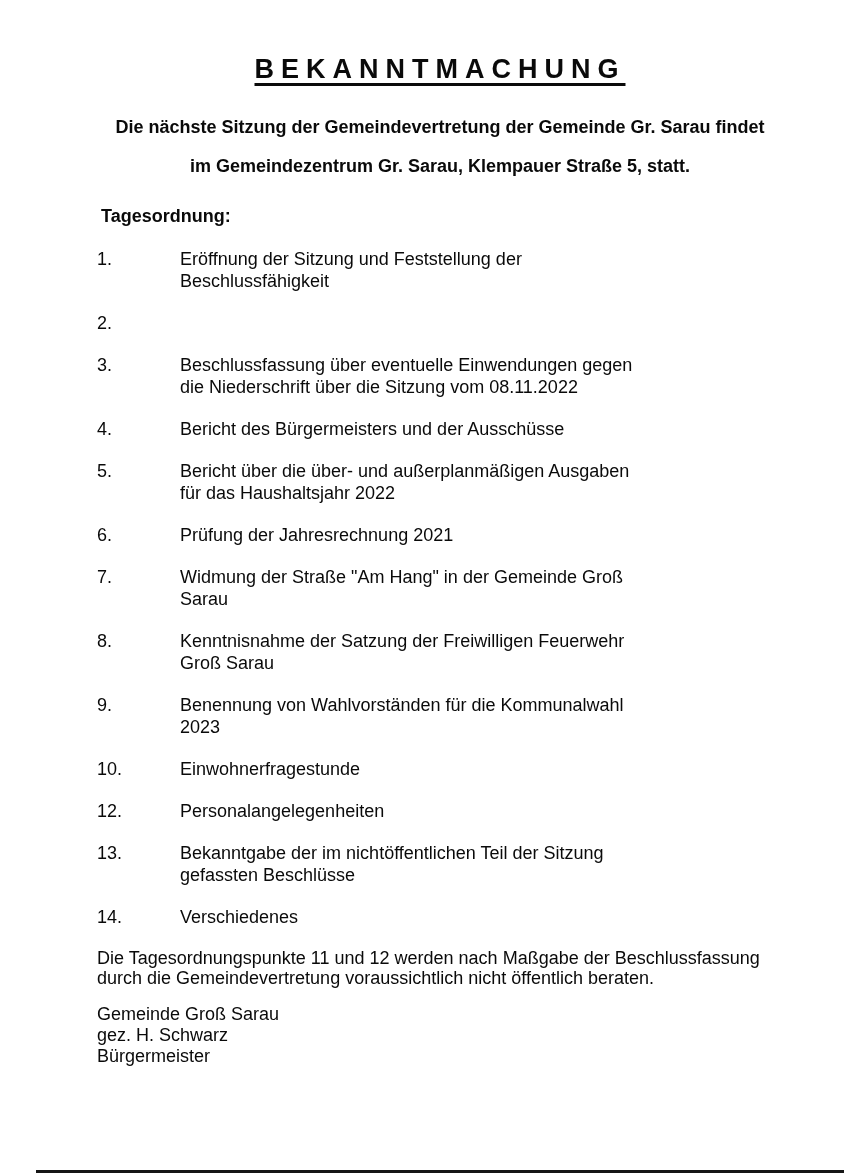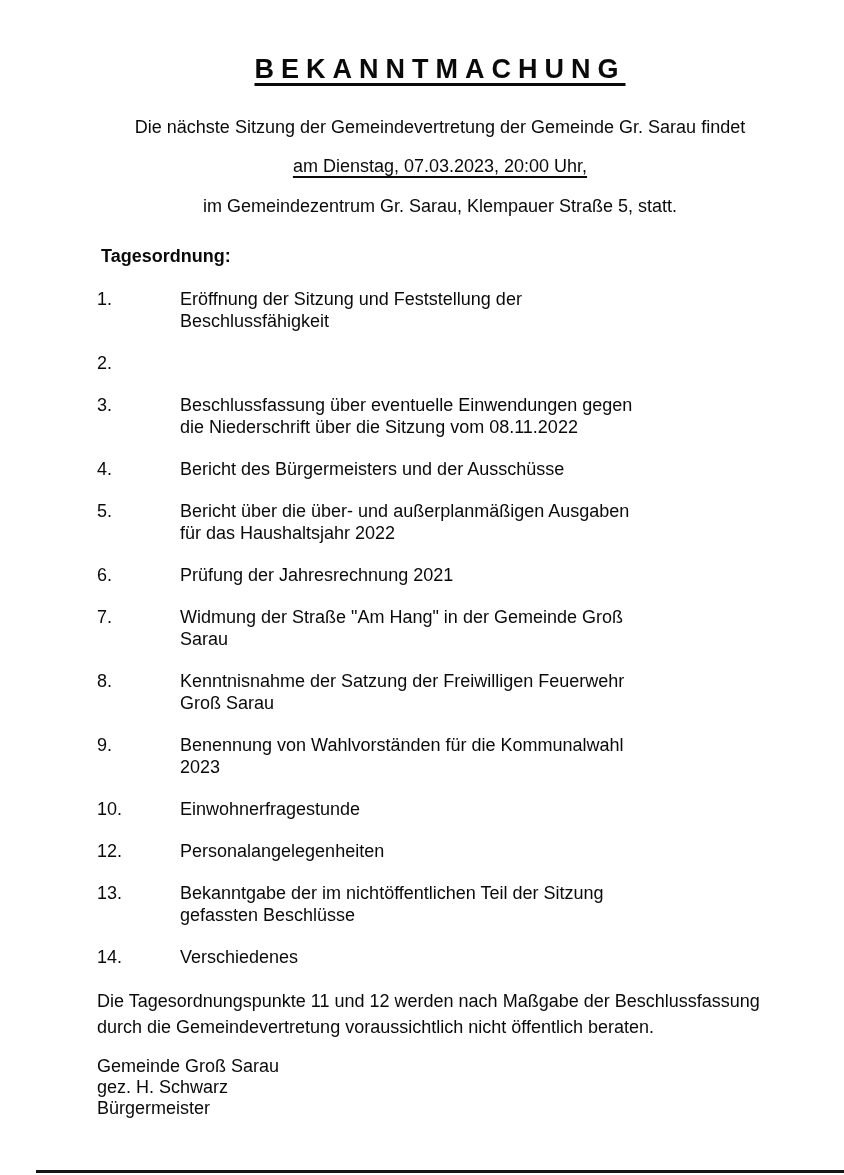--- a/index.html
+++ b/index.html
@@ -31,21 +31,21 @@
     letter-spacing: 7px;
     line-height: 34px;
     text-align: center;
     text-decoration: underline;
     text-underline-offset: 5px;
     text-decoration-thickness: 2.5px;
   }
   .intro {
     margin: 16px;
     font-size: 18px;
-    font-weight: normal;
+    font-weight: bold;
     line-height: 22px;
     text-align: center;
   }
   .intro.gap-a { margin-bottom: 17px; }
   .intro.gap-b { margin-bottom: 18px; }
   .intro.gap-c { margin-bottom: 28px; }
   .underlined {
     text-decoration: underline;
     text-underline-offset: 4px;
     text-decoration-thickness: 2px;
@@ -73,21 +73,21 @@
     flex: 0 0 83px;
     width: 83px;
   }
   .item .txt {
     white-space: pre-line;
   }
   
   .note {
     margin: 0 0 16px 0;
     font-size: 18px;
-    line-height: 26px;
+    line-height: 20px;
     white-space: pre-line;
   }
   .sig p {
     margin: 0;
     font-size: 18px;
     line-height: 21px;
   }
   
   .scan-line {
     position: absolute;
@@ -100,21 +100,20 @@
 </style>
 </head>
 <body>
 
 <div class="page">
 
   <h1 class="doc-title">BEKANNTMACHUNG</h1>
 
   <p class="intro gap-a">Die nächste Sitzung der Gemeindevertretung der Gemeinde Gr. Sarau findet</p>
 
-  <p class="intro gap-b underlined">am Dienstag, 07.03.2023, 20:00 Uhr,</p>
 
   <p class="intro gap-c">im Gemeindezentrum Gr. Sarau, Klempauer Straße 5, statt.</p>
 
   <h2 class="agenda-heading">Tagesordnung:</h2>
 
   <ol class="agenda-list" id="agenda-list">
       <li class="item">
         <span class="num">1.</span>
         <span class="txt">Eröffnung der Sitzung und Feststellung der
 Beschlussfähigkeit</span>

